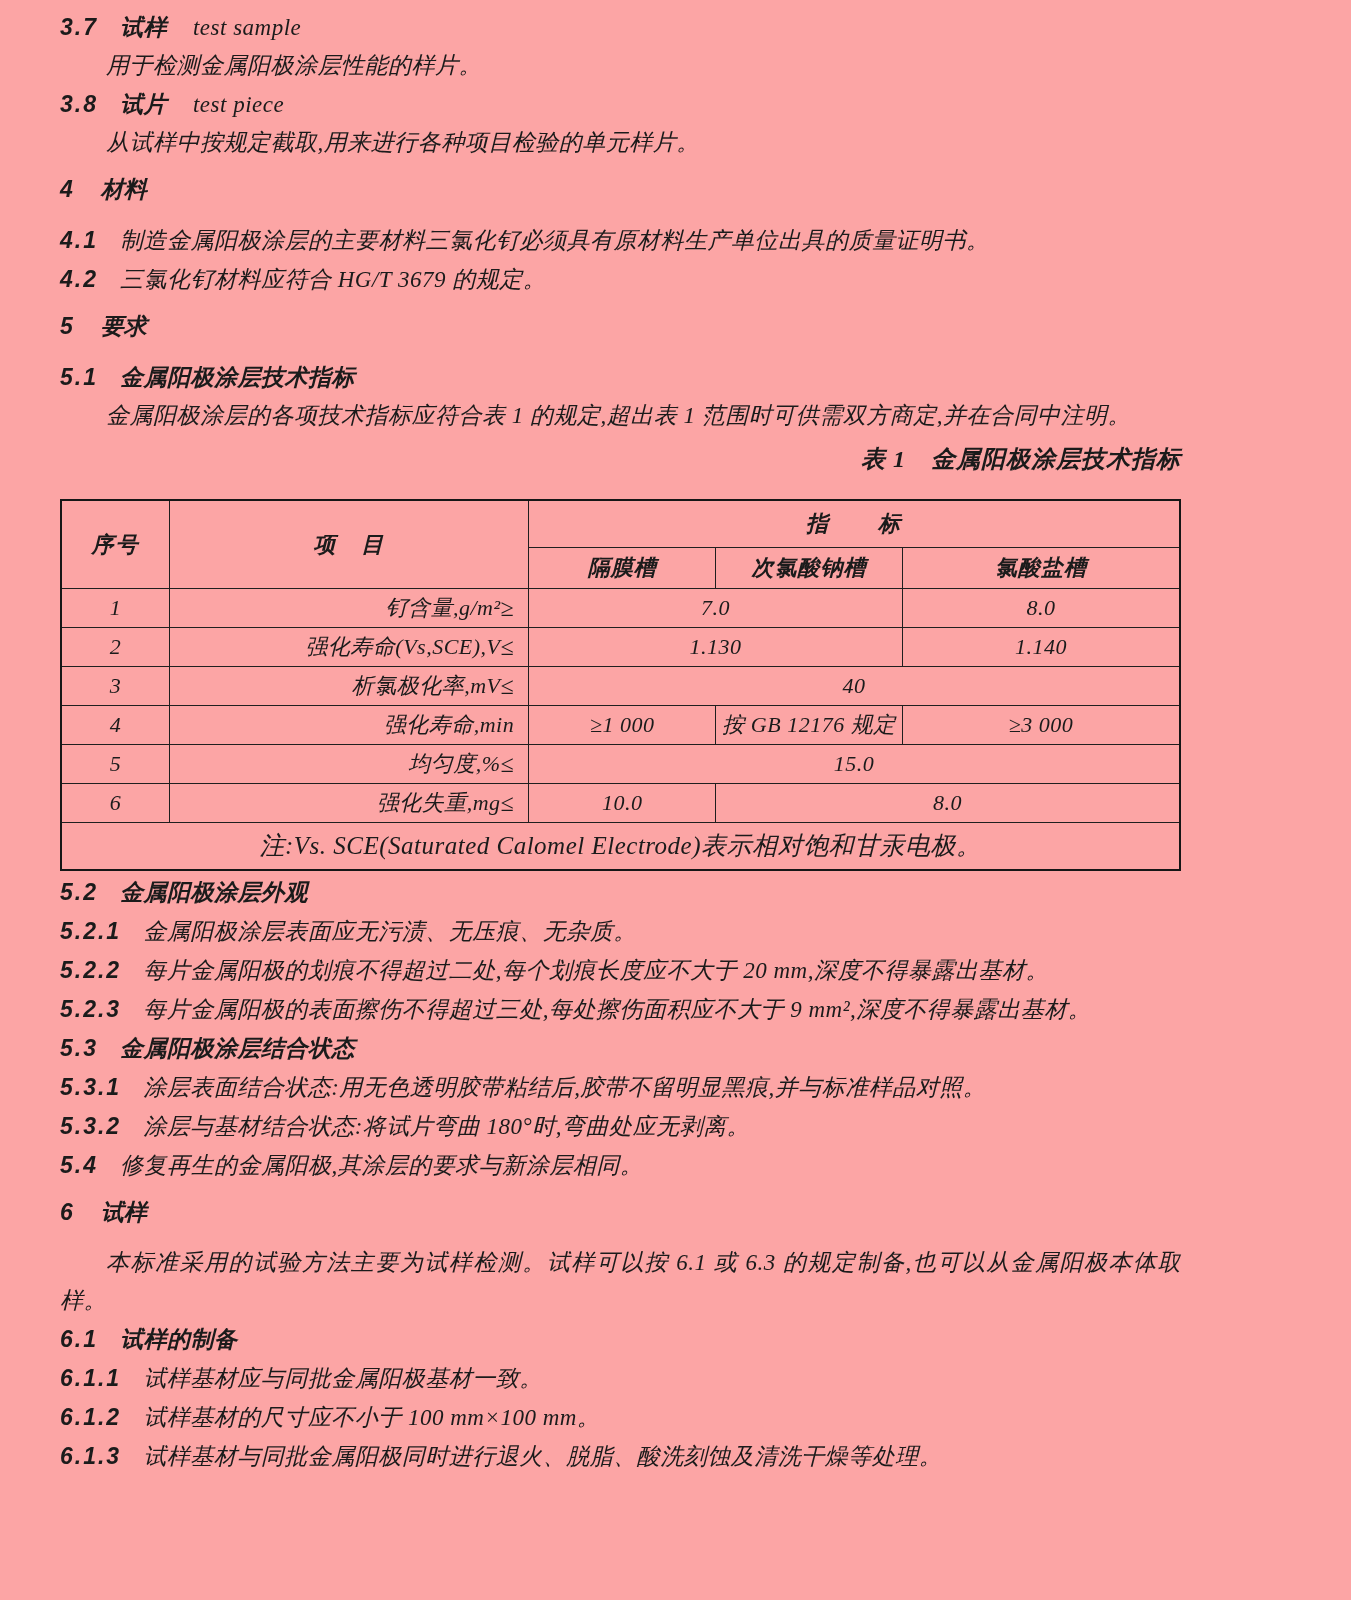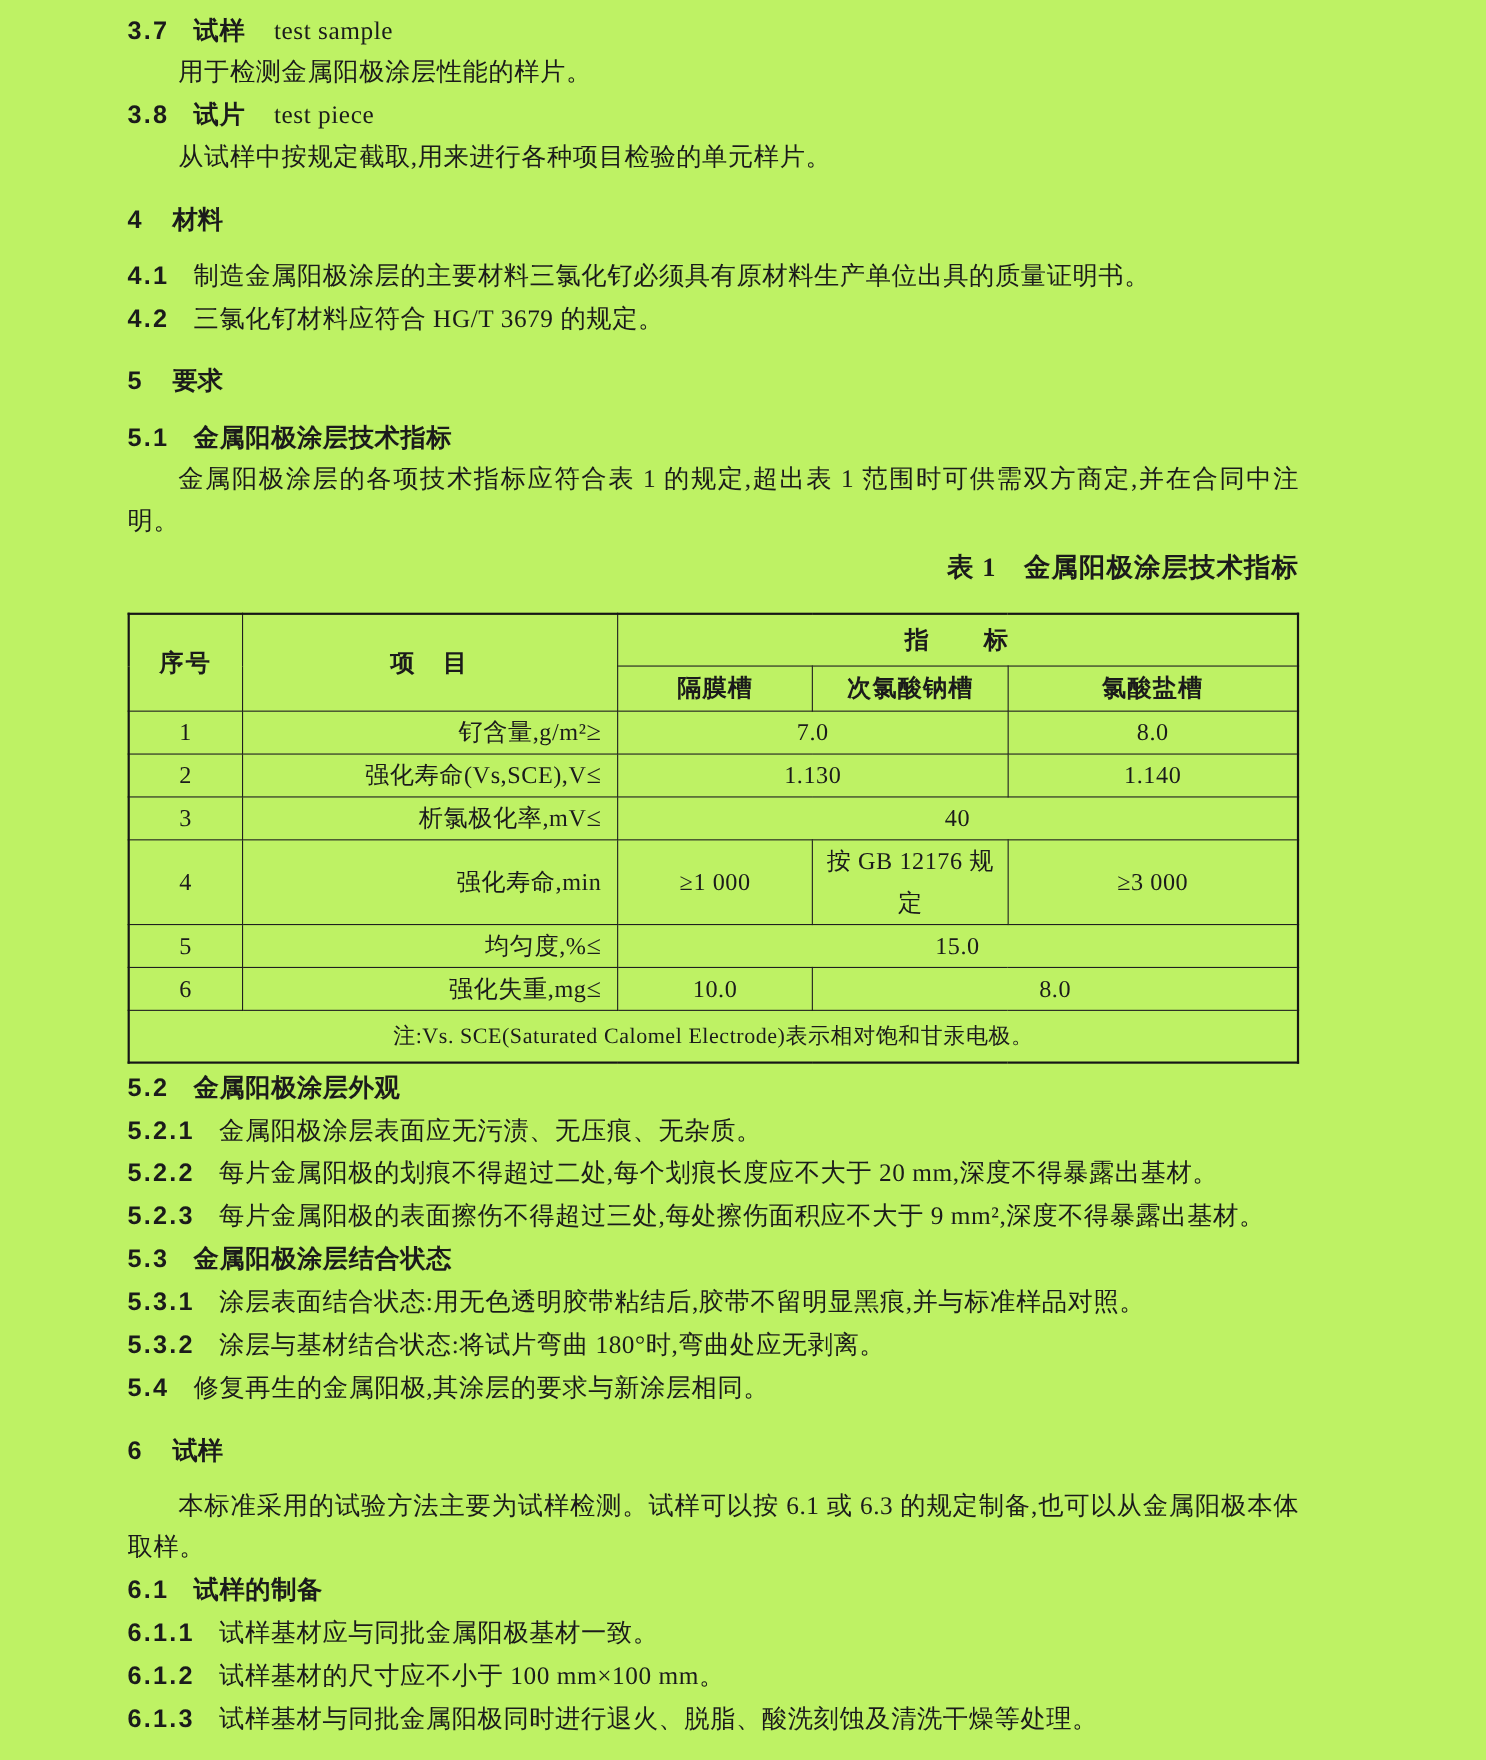--- a/index.html
+++ b/index.html
@@ -1,39 +1,40 @@
 <!DOCTYPE html>
 <html><head>
 <meta charset="utf-8">
 <style>
   html,body{margin:0;padding:0;background:#ffffff;}
   .page{
     position:relative;
     width:1351px;
     height:1600px;
     box-sizing:border-box;
-    padding:8px 170px 0 116px;
-    background:#bef264;
+    padding:8px 170px 0 60px;
+    background:#fca5a5;
     color:#1b1b1b;
     font-family:"Liberation Serif","DejaVu Serif",serif;
     font-size:23px;
     line-height:38px;
     overflow:hidden;
+    font-style:italic;
   }
   .clause, .para{ text-align:justify; letter-spacing:0.5px; }
   .cnum{
     font-family:"Liberation Sans","DejaVu Sans",sans-serif;
     font-weight:bold;
     letter-spacing:2px;
     margin-right:22px;
   }
   .term-zh{ font-weight:bold; margin-right:26px; }
   .term-en{ font-weight:normal; }
   .title-text{ font-weight:bold; }
-  .chapter{ margin-top:18px; margin-bottom:12px; font-weight:bold; text-align:left; }
+  .chapter{ margin-top:8px; margin-bottom:12px; font-weight:bold; text-align:left; }
   .chapter .cnum{ margin-right:26px; }
   .sub-mt{ margin-top:12px; }
   .indent{ text-indent:2em; }
   .caption{
     text-align:right;
     font-weight:bold;
     font-size:24px;
     margin-top:8px;
     line-height:32px;
     letter-spacing:1px;
@@ -52,21 +53,21 @@
     padding:0 4px;
     letter-spacing:0.5px;
   }
   table.spec{ border:2.5px solid #161616; }
   tr.h1 td{ height:46px; font-weight:bold; letter-spacing:2px; }
   tr.h2 td{ height:40px; font-weight:bold; letter-spacing:1px; }
   tr.dr td{ height:38px; }
   td.item-cell{ text-align:left; }
   .item-flex{ display:flex; justify-content:flex-end; align-items:center; padding:0 10px 0 22px; }
   .ineq{ font-size:24px; }
-  td.note-cell{ text-align:left; height:46px; padding-left:46px; font-size:20px; }
+  td.note-cell{ text-align:left; height:46px; padding-left:46px; font-size:25px; }
   .mt14{ margin-top:2px; }
 </style>
 </head>
 <body>
 
 <div class="page">
 
   <div class="clause">
     <span class="cnum">3.7</span><span class="term-zh">试样</span><span class="term-en">test sample</span>
   </div>

